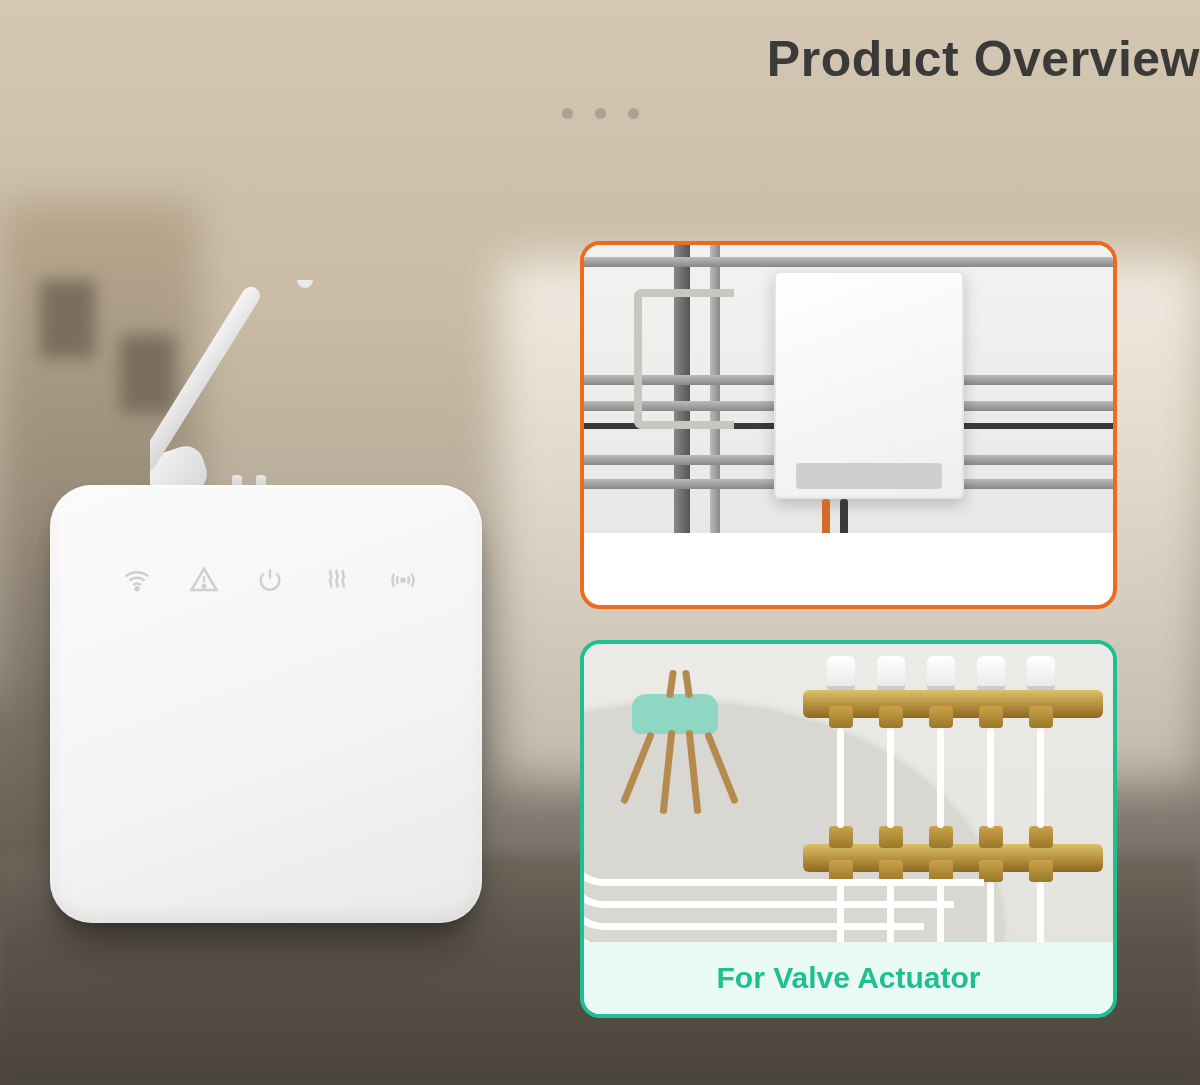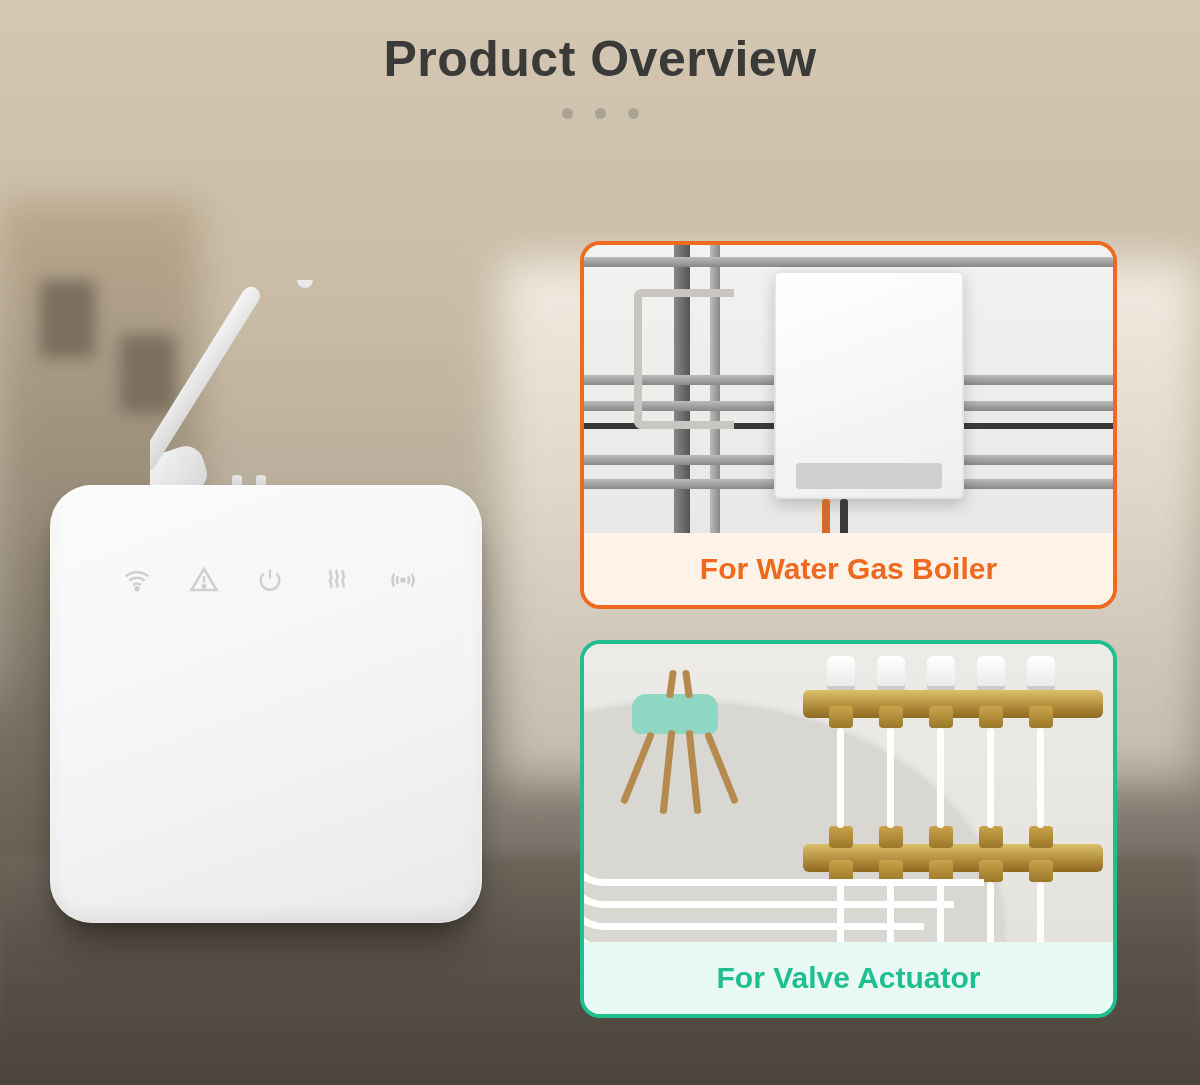--- a/index.html
+++ b/index.html
@@ -72,21 +72,21 @@
     bottom: 160px; left: -40px;
     width: 360px; height: 220px;
     background: linear-gradient(180deg, #7b7265 0%, #5f584c 100%);
     filter: blur(20px);
     border-radius: 12px;
   }
 
   
   .header {
     position: relative;
-    text-align: center;
+    text-align: right;
     padding-top: 30px;
     z-index: 10;
   }
   .title {
     font-size: 50px;
     font-weight: 800;
     color: #3a3a38;
     letter-spacing: 0.5px;
   }
   .subtitle {
@@ -391,21 +391,20 @@
       <div class="boiler-pipe-h" style="top:156px;"></div>
       <div class="boiler-pipe-h" style="top:178px; height:6px; background:#3a3a3a;"></div>
       <div class="boiler-pipe-h" style="top:210px;"></div>
       <div class="boiler-pipe-h" style="top:234px;"></div>
       <div class="boiler-bracket"></div>
       <div class="boiler-unit"></div>
       <div style="position:absolute; left:238px; top:254px; width:8px; height:40px; background:#d46a2a; border-radius:3px;"></div>
       <div style="position:absolute; left:256px; top:254px; width:8px; height:40px; background:#3a3a3a; border-radius:3px;"></div>
     </div>
   </div>
-  <div class="card-label">For Water Gas Boiler</div>
 </div>
 
 <div class="card card-green">
   <div class="card-img">
     <div class="manifold-scene">
       <div class="floor-curve"></div>
       <div class="stool">
         <div class="stool-seat"></div>
         <div class="stool-leg" style="top:0; left:48px; height:28px; transform:rotate(8deg);"></div>
         <div class="stool-leg" style="top:0; left:64px; height:28px; transform:rotate(-8deg);"></div>

